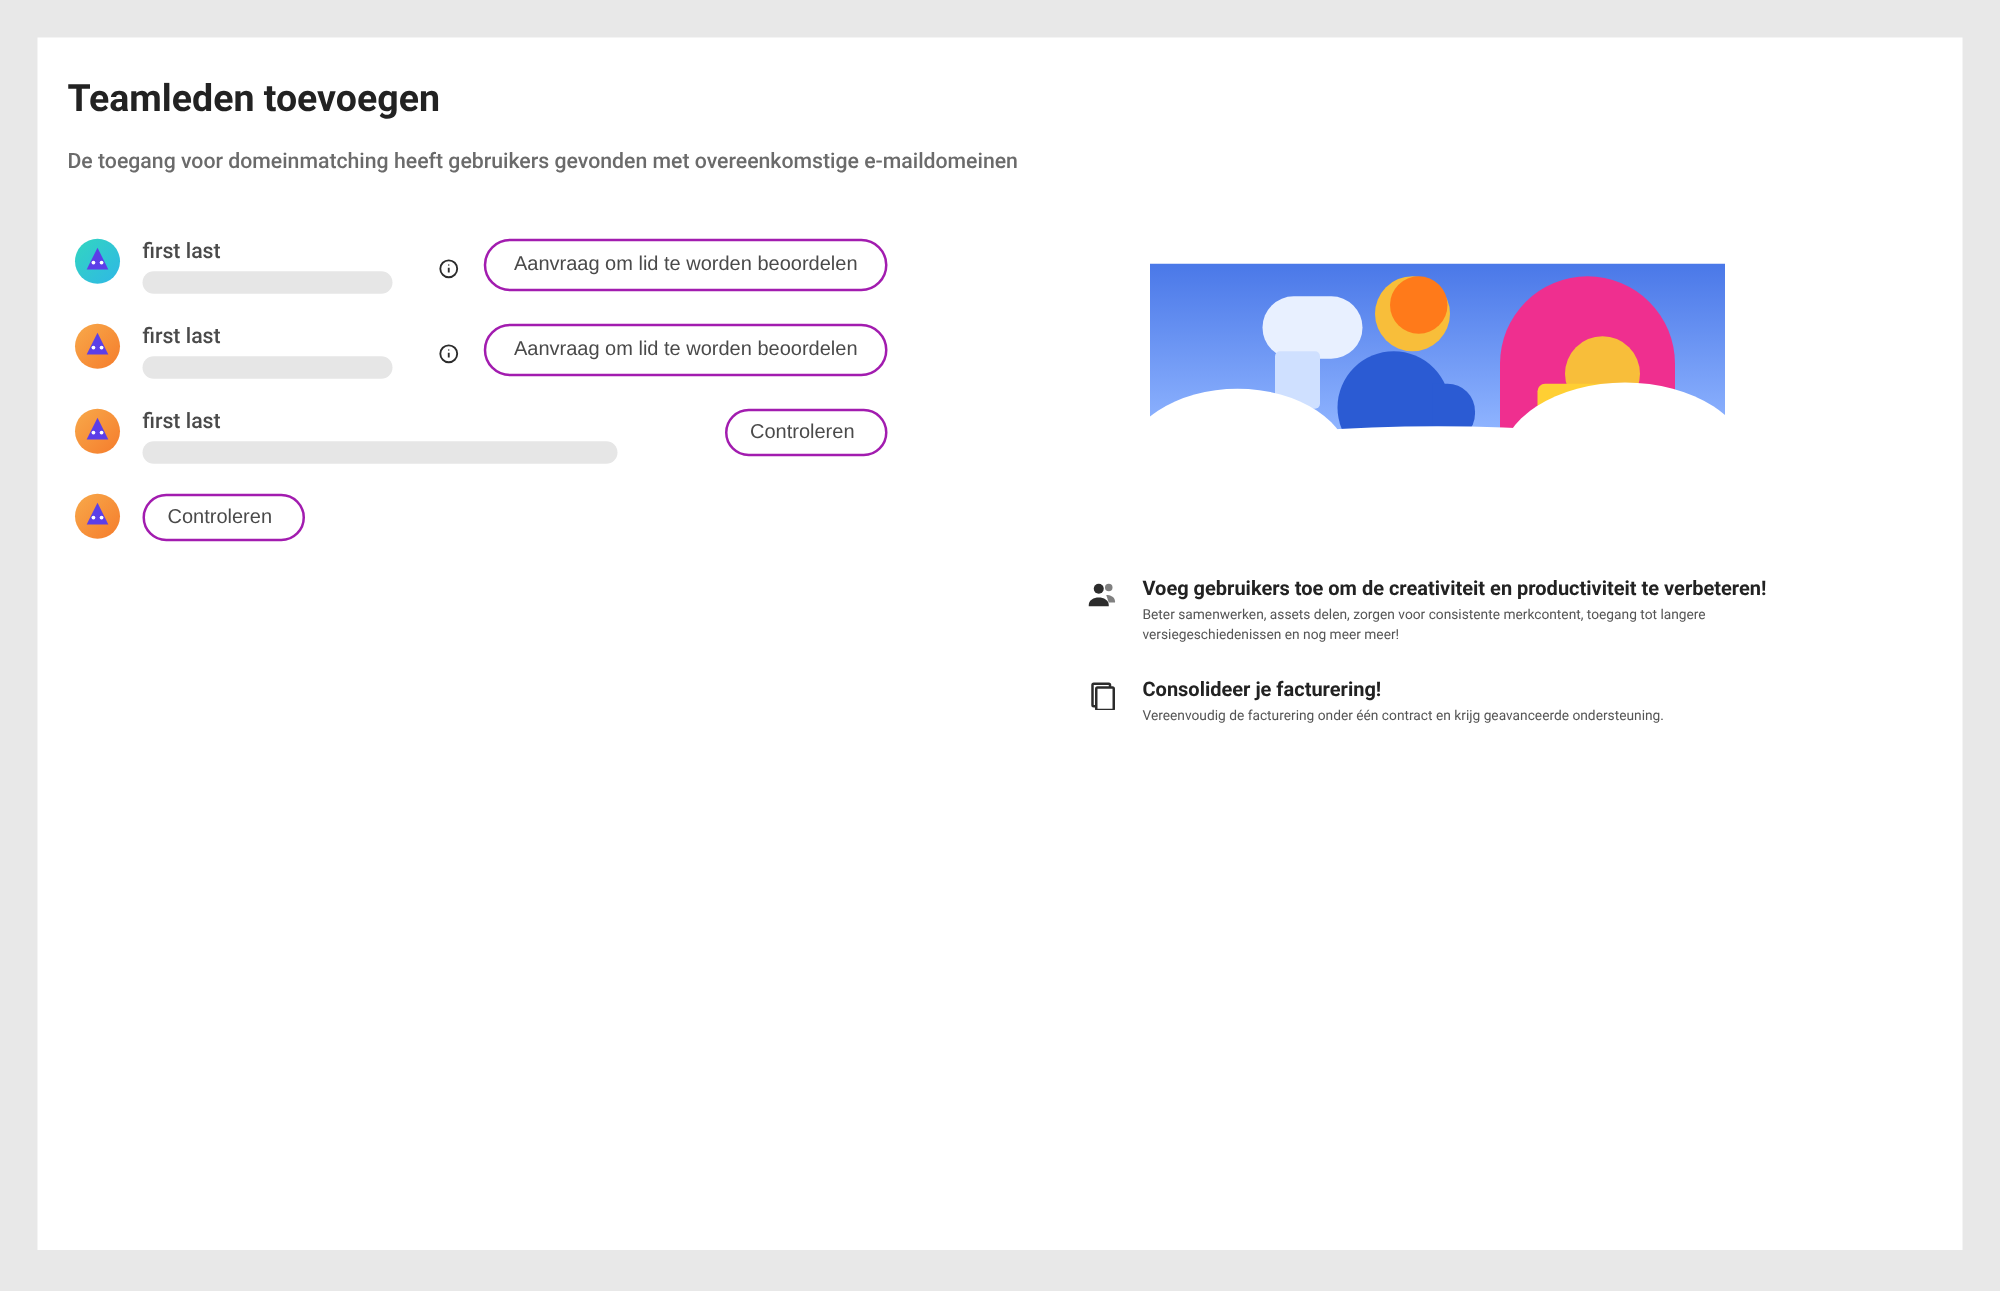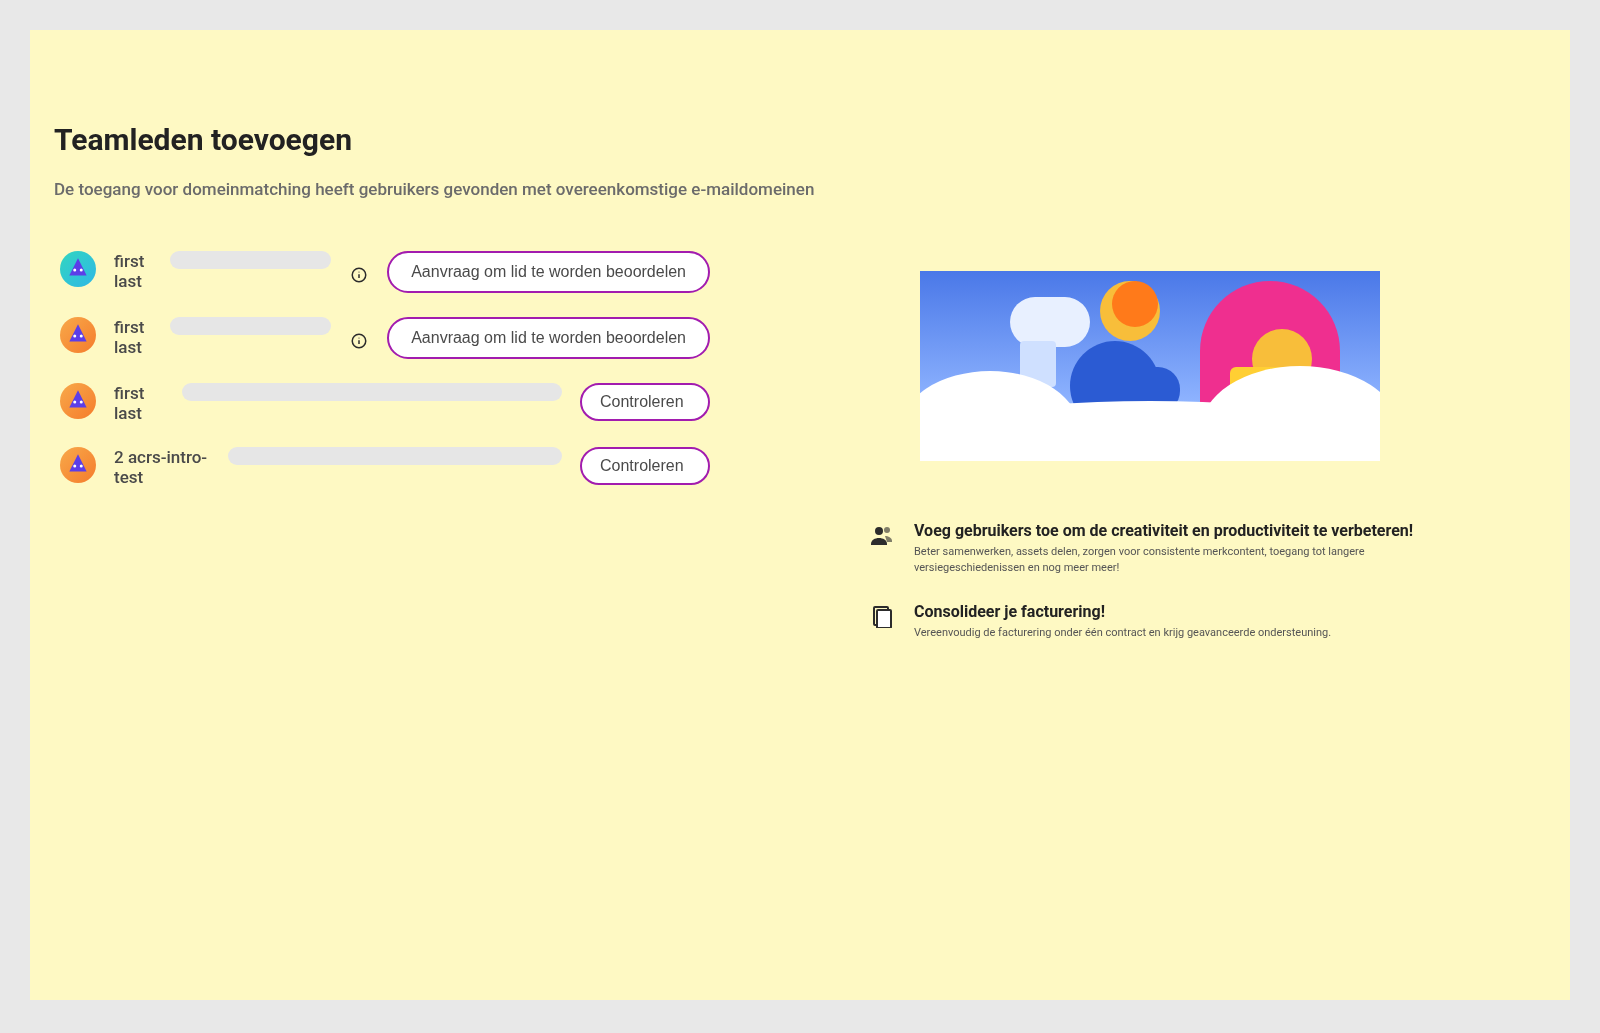--- a/index.html
+++ b/index.html
@@ -3,25 +3,25 @@
 <meta charset="utf-8">
 <style>
   * { box-sizing: border-box; margin: 0; padding: 0; }
   body {
     background: #e8e8e8;
     font-family: -apple-system, BlinkMacSystemFont, "Segoe UI", Roboto, Helvetica, Arial, sans-serif;
     color: #2c2c2c;
     padding: 30px;
   }
   .panel {
-    background: #fef9c3;
+    background: #ffffff;
     width: 100%;
     max-width: 1540px;
     margin: 0 auto;
-    padding: 92px 20px 60px 20px;
+    padding: 32px 20px 60px 20px;
     min-height: 970px;
   }
   .header {
     padding: 0 0 0 4px;
     margin-bottom: 52px;
   }
   .header h1 {
     font-size: 30px;
     font-weight: 700;
     color: #222;
@@ -80,20 +80,21 @@
     justify-content: center;
     overflow: hidden;
   }
   .avatar.teal { background: linear-gradient(135deg,#32d6c0,#2fb7e6); }
   .avatar.orange { background: linear-gradient(135deg,#f8a94a,#f57c2c); }
   .avatar svg { width: 26px; height: 26px; }
   .user-mid {
     flex: 1 1 auto;
     min-width: 0;
     display: flex;
+    flex-direction: column;
     gap: 6px;
   }
   .user-name {
     font-size: 17px;
     color: #4a4a4a;
     font-weight: 500;
   }
   .redacted {
     height: 18px;
     background: #e6e6e6;
@@ -292,24 +293,20 @@
           </div>
         </div>
 
         <div class="user-row">
           <div class="avatar orange">
             <svg viewBox="0 0 24 24">
                 <polygon fill="#5c3ee8" points="12,2 20,18 4,18"></polygon>
                 <circle cx="9" cy="13" r="1.4" fill="#fff"></circle>
                 <circle cx="15" cy="13" r="1.4" fill="#fff"></circle>
               </svg>
-          </div>
-          <div class="user-mid">
-            <div class="user-name">2 acrs-intro-test</div>
-            <div class="redacted long"></div>
           </div>
           <div class="action">
             <button class="btn small">Controleren</button>
           </div>
         </div>
 
       </div>
     </div>
 
     <div class="right">

